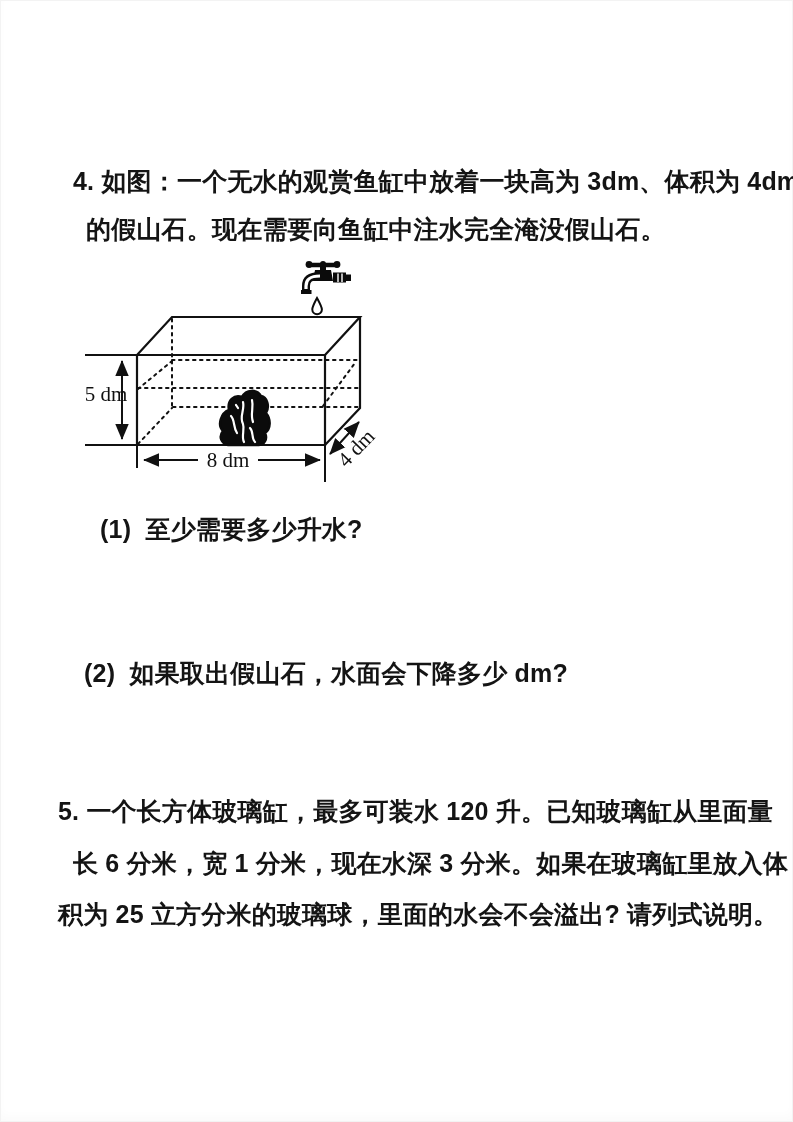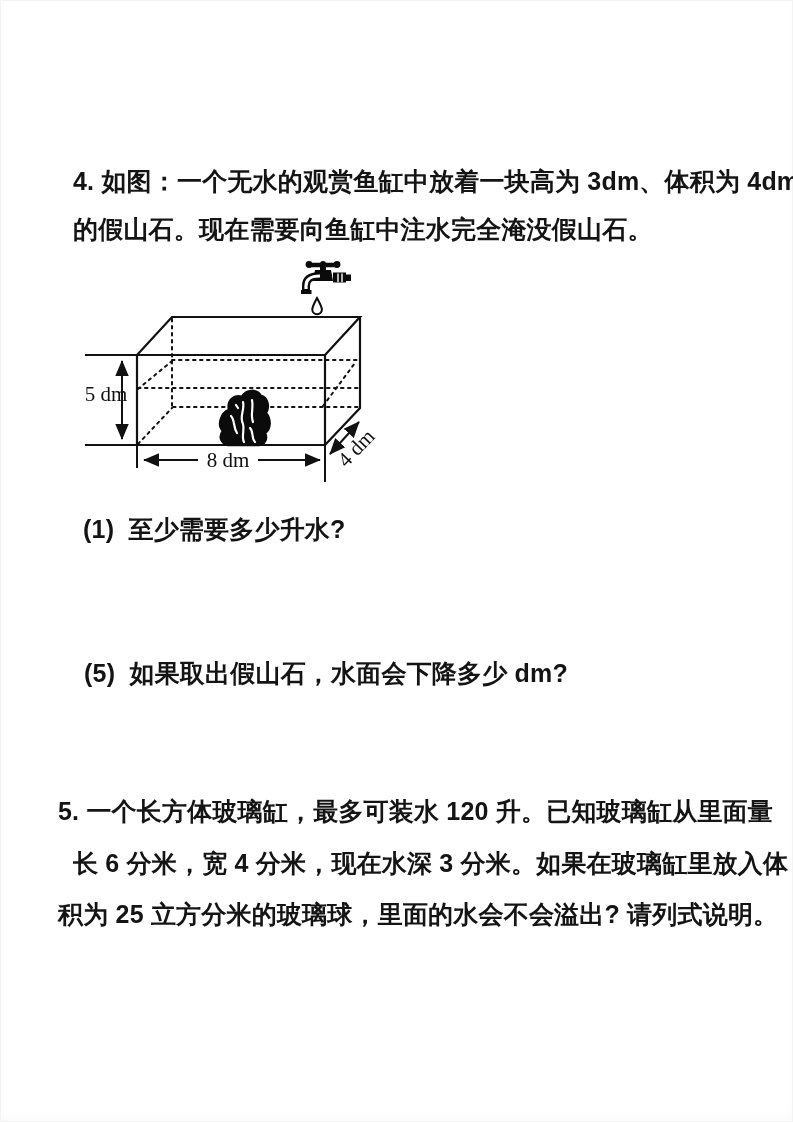--- a/index.html
+++ b/index.html
@@ -29,21 +29,21 @@
   svg text {
     font-family: "Liberation Serif", "DejaVu Serif", serif;
     font-size: 21px;
     fill: #111;
   }
 </style>
 </head>
 <body>
 
 <div class="tline" style="left:73px; top:167px;">4. 如图：一个无水的观赏鱼缸中放着一块高为 3dm、体积为 4dm3</div>
-<div class="tline" style="left:73px; top:215px;">的假山石。现在需要向鱼缸中注水完全淹没假山石。</div>
+<div class="tline" style="left:86px; top:215px;">的假山石。现在需要向鱼缸中注水完全淹没假山石。</div>
 
 <svg class="diagram" viewBox="0 0 320 235">
   <defs>
     <marker id="arr" viewBox="0 0 10 10" refX="8.5" refY="5" markerWidth="9" markerHeight="9" orient="auto-start-reverse">
       <path d="M0,1.2 L9,5 L0,8.8 Z" fill="#111"></path>
     </marker>
   </defs>
 
   <g stroke="#111" stroke-width="2" fill="none" stroke-dasharray="2.5 4.5" stroke-linecap="round">
     <path d="M92,64 V152"></path>
@@ -106,18 +106,18 @@
     <path d="M258,18.5 V27" stroke="#fff" stroke-width="1.4"></path>
     <path d="M262,18.5 V27" stroke="#fff" stroke-width="1.4"></path>
     <path d="M240,21 C229,21 226,25 226,31 L226,36" stroke="#0b0b0b" stroke-width="8" fill="none"></path>
     <path d="M240,21 C229,21 226,25 226,31 L226,34" stroke="#fff" stroke-width="3.2" fill="none"></path>
     <rect x="221" y="35" width="10.5" height="4" fill="#0b0b0b"></rect>
     <path d="M237,43 C234,48.5 232.3,51.8 232.3,54.5 A4.8,4.8 0 0 0 241.9,54.5
              C241.9,51.8 240,48.5 237,43 Z" fill="#ffffff" stroke="#0b0b0b" stroke-width="2"></path>
   </g>
 </svg>
 
-<div class="tline" style="left:83px; top:515px;">(1)  至少需要多少升水?</div>
-<div class="tline" style="left:84px; top:659px;">(5)  如果取出假山石，水面会下降多少 dm?</div>
+<div class="tline" style="left:100px; top:515px;">(1)  至少需要多少升水?</div>
+<div class="tline" style="left:84px; top:659px;">(2)  如果取出假山石，水面会下降多少 dm?</div>
 
 <div class="tline" style="left:58px; top:797px;">5. 一个长方体玻璃缸，最多可装水 120 升。已知玻璃缸从里面量</div>
-<div class="tline" style="left:73px; top:849px;">长 6 分米，宽 4 分米，现在水深 3 分米。如果在玻璃缸里放入体</div>
+<div class="tline" style="left:73px; top:849px;">长 6 分米，宽 1 分米，现在水深 3 分米。如果在玻璃缸里放入体</div>
 <div class="tline" style="left:58px; top:900px;">积为 25 立方分米的玻璃球，里面的水会不会溢出? 请列式说明。</div>
 
 </body></html>

